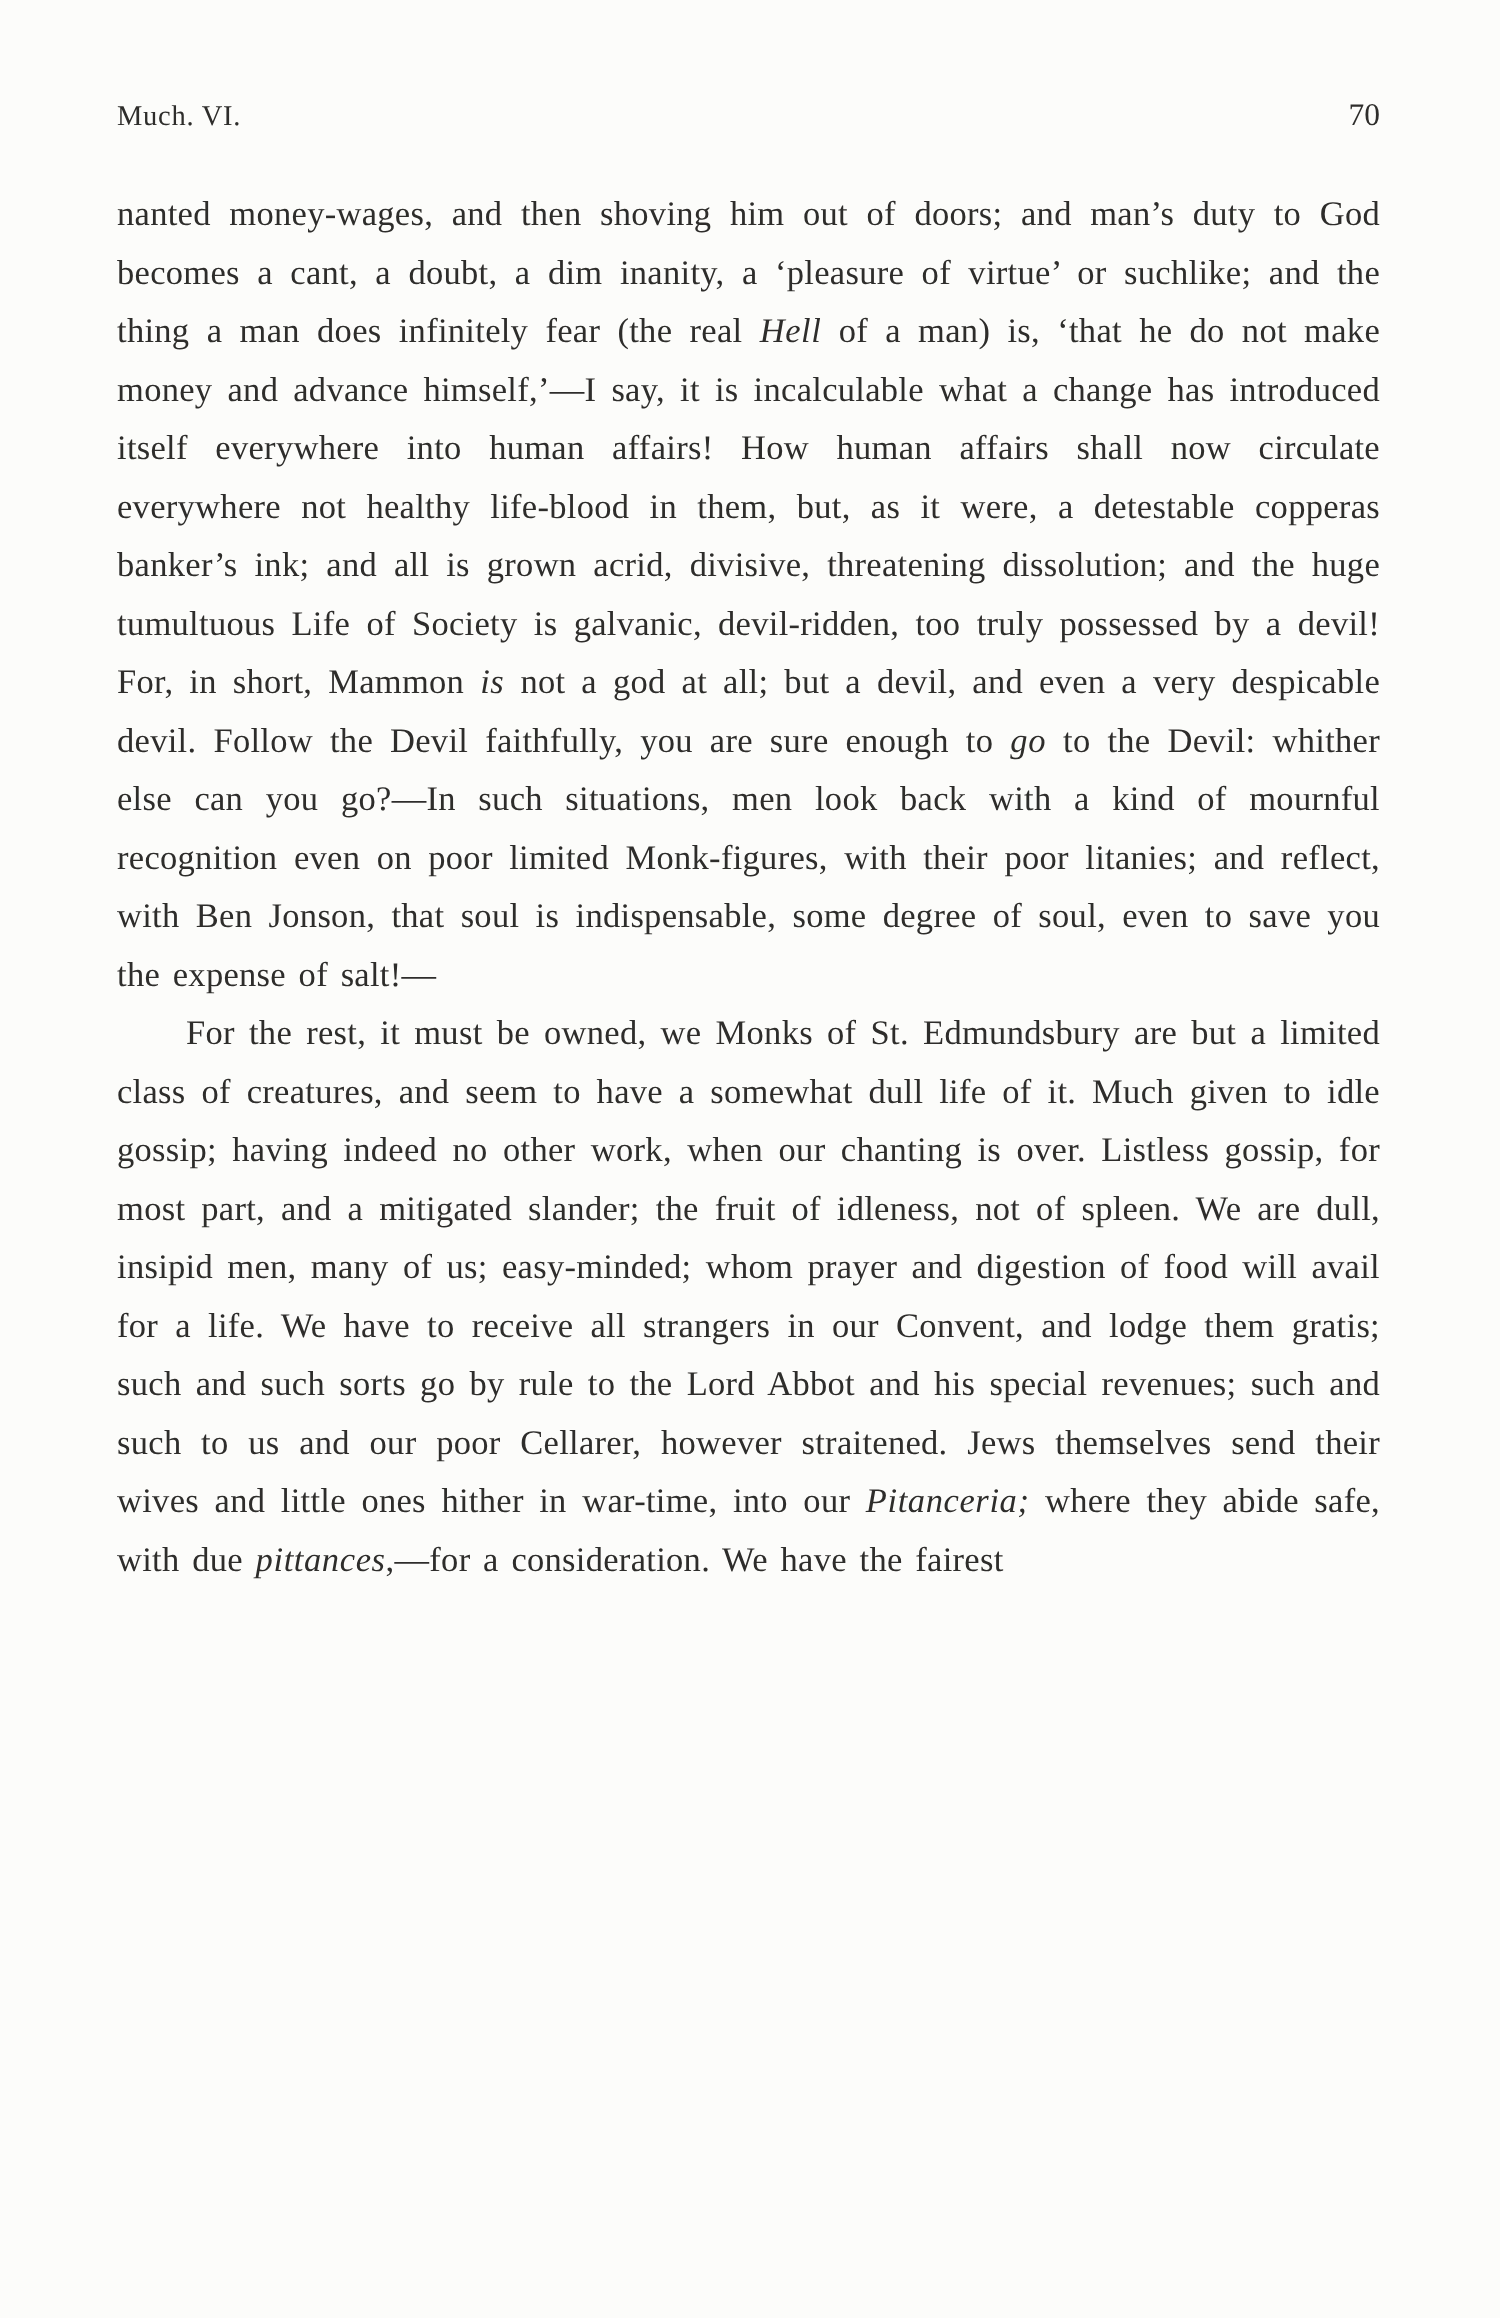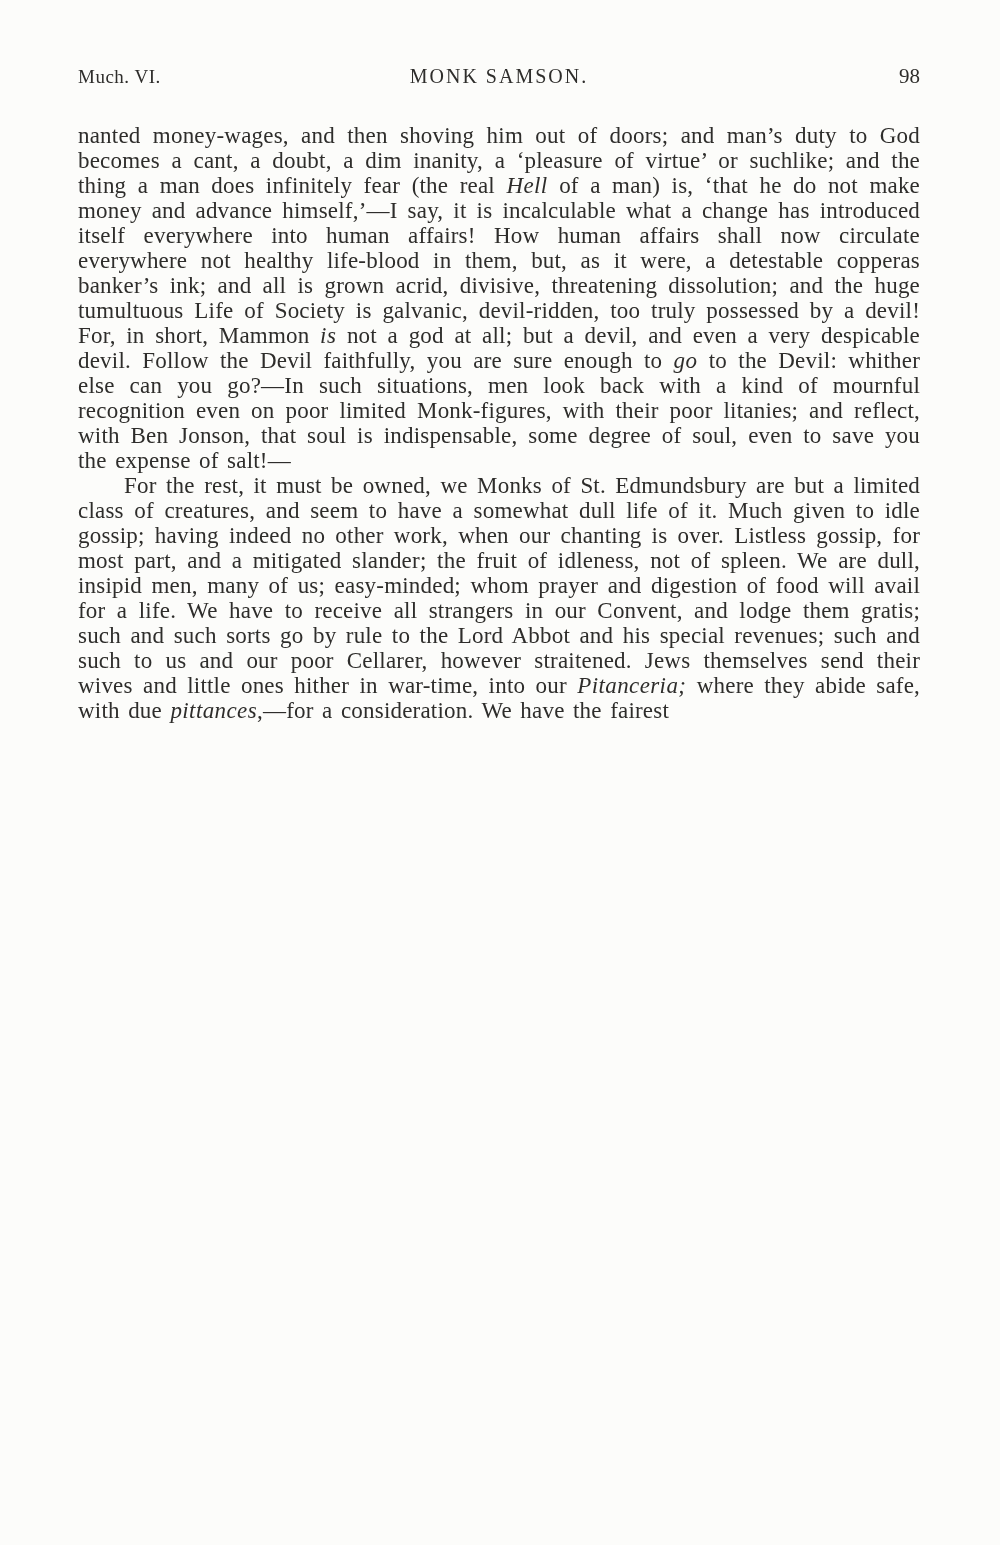--- a/index.html
+++ b/index.html
@@ -35,21 +35,21 @@
     font-size: 20px;
   }
   .page-num {
     width: 180px;
     text-align: right;
     font-size: 21px;
   }
   .text-body {
     margin-top: 34px;
     font-size: 23px;
-    line-height: 25px;
+    line-height: 39px;
     text-align: justify;
     word-spacing: 2.5px;
     letter-spacing: 0.2px;
   }
   .para {
     margin: 0;
   }
   .para.indent {
     text-indent: 46px;
   }
@@ -57,21 +57,20 @@
     font-style: italic;
     letter-spacing: 0.4px;
   }
 </style>
 </head>
 <body>
 
 <div class="page">
   <div class="page-header">
     <span class="chapter">Much. VI.</span>
-    <span class="running-title">MONK SAMSON.</span>
-    <span class="page-num">98</span>
+    <span class="page-num">70</span>
   </div>
 
   <div class="text-body" id="text-body">
       <p class="para"><span>nanted money-wages, and then shoving him out of doors; and man’s duty to God becomes a cant, a doubt, a dim inanity, a ‘pleasure of virtue’ or suchlike; and the thing a man does infinitely fear (the real </span><em>Hell</em><span> of a man) is, ‘that he do not make money and advance himself,’—I say, it is incalculable what a change has introduced itself everywhere into human affairs!  How human affairs shall now circulate everywhere not healthy life-blood in them, but, as it were, a detestable copperas banker’s ink; and all is grown acrid, divisive, threatening dissolution; and the huge tumultuous Life of Society is galvanic, devil-ridden, too truly possessed by a devil!  For, in short, Mammon </span><em>is</em><span> not a god at all; but a devil, and even a very despicable devil.  Follow the Devil faithfully, you are sure enough to </span><em>go</em><span> to the Devil: whither else can you go?—In such situations, men look back with a kind of mournful recognition even on poor limited Monk-figures, with their poor litanies; and reflect, with Ben Jonson, that soul is indispensable, some degree of soul, even to save you the expense of salt!—</span></p>
       <p class="para indent"><span>For the rest, it must be owned, we Monks of St. Edmundsbury are but a limited class of creatures, and seem to have a somewhat dull life of it.  Much given to idle gossip; having indeed no other work, when our chanting is over. Listless gossip, for most part, and a mitigated slander; the fruit of idleness, not of spleen.  We are dull, insipid men, many of us; easy-minded; whom prayer and digestion of food will avail for a life.  We have to receive all strangers in our Convent, and lodge them gratis; such and such sorts go by rule to the Lord Abbot and his special revenues; such and such to us and our poor Cellarer, however straitened. Jews themselves send their wives and little ones hither in war-time, into our </span><em>Pitanceria;</em><span> where they abide safe, with due </span><em>pittances</em><span>,—for a consideration.  We have the fairest</span></p>
     </div>
 </div>
 
 </body></html>

